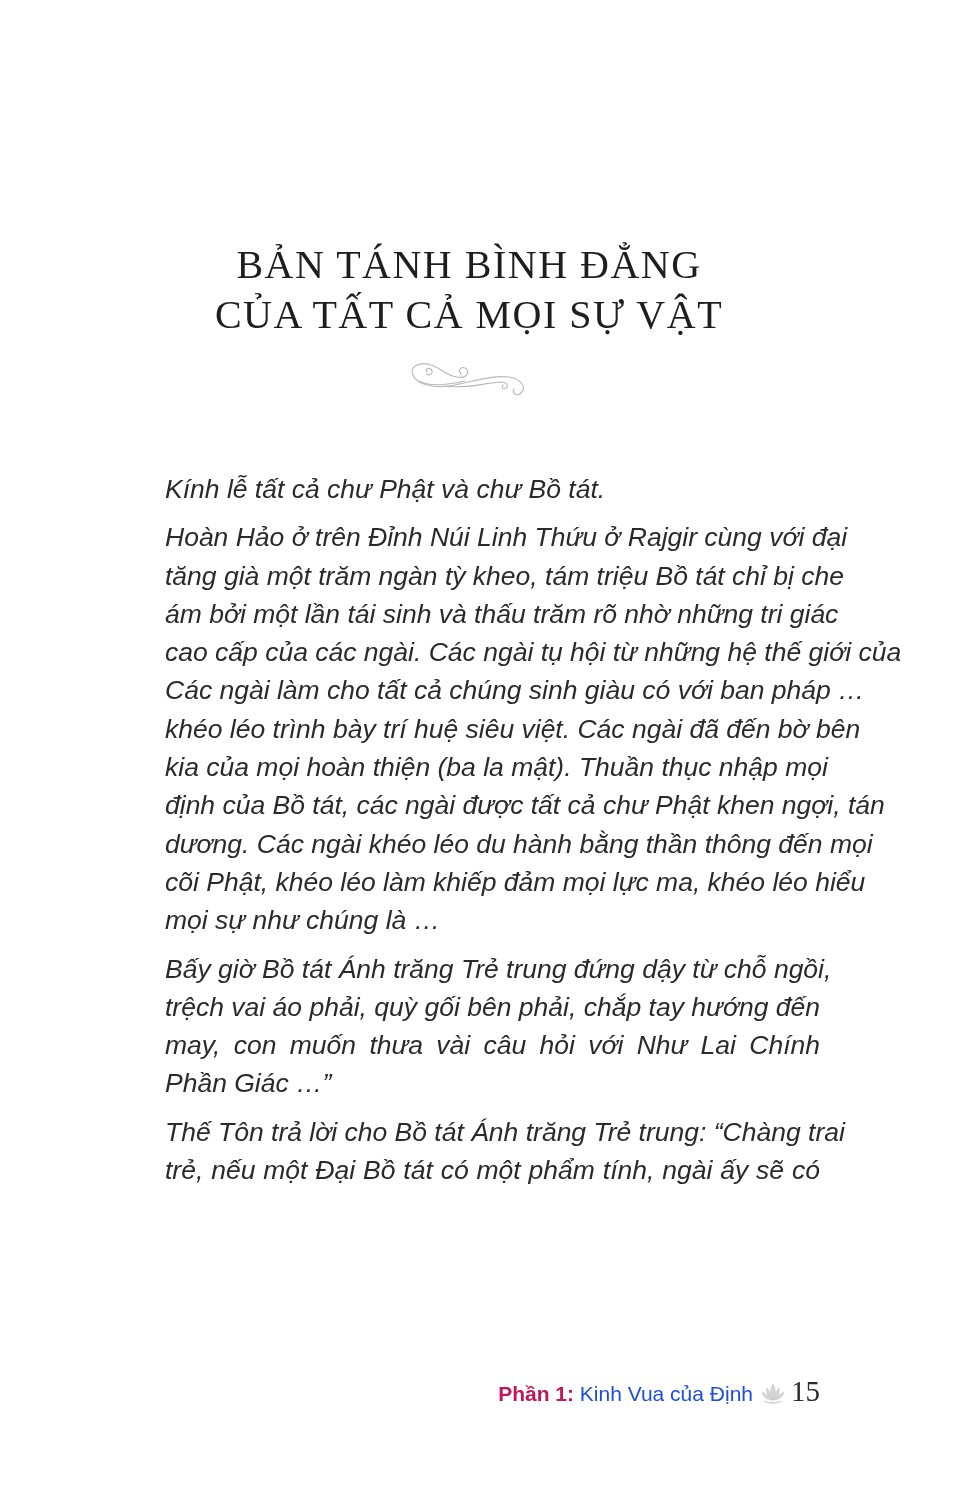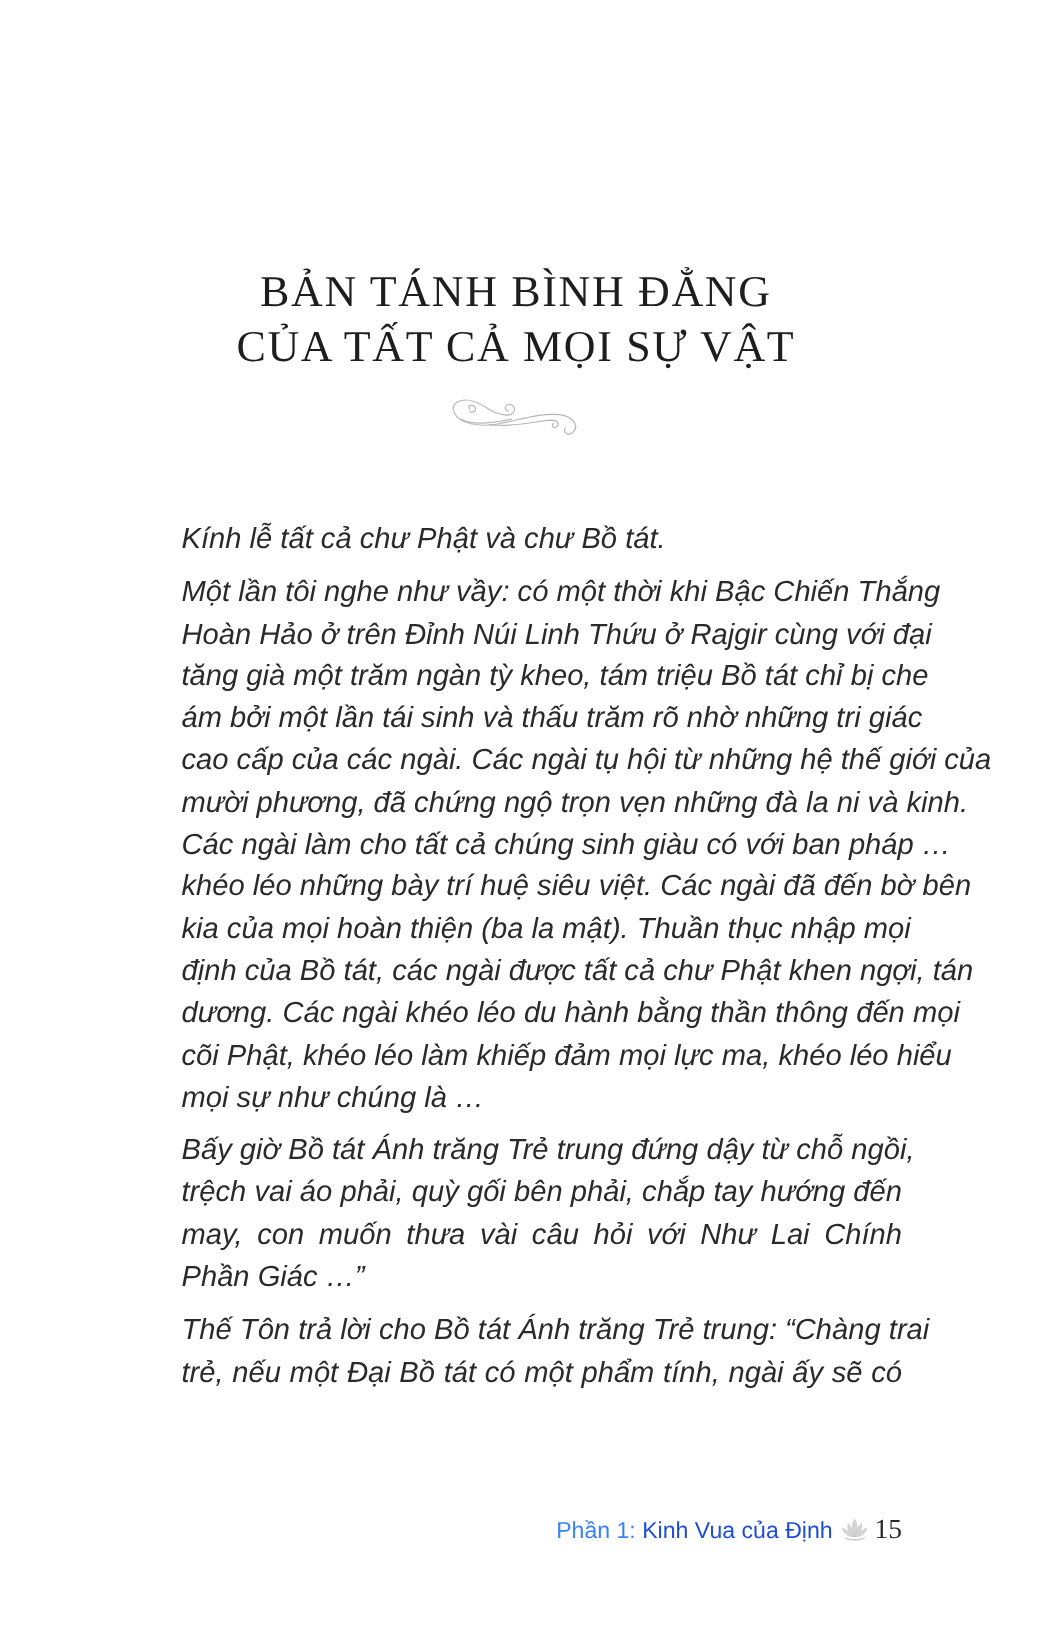--- a/index.html
+++ b/index.html
@@ -73,36 +73,36 @@
       top: 1376px;
       width: 820px;
       text-align: right;
       font-family: "Liberation Sans", "DejaVu Sans", sans-serif;
       font-size: 21px;
       line-height: 30px;
       color: #6b6b6b;
       white-space: nowrap;
     }
     .footer .part-label {
-      font-weight: normal;
-      color: #3b82f6;
+      font-weight: bold;
+      color: #be185d;
     }
     .footer .chapter-name {
       color: #1d4ed8;
     }
     .footer .lotus {
       display: inline-block;
       width: 28px;
       height: 26px;
       vertical-align: -6px;
       margin: 0 4px 0 6px;
     }
     .footer .page-number {
       font-family: "Liberation Serif", "DejaVu Serif", serif;
-      font-size: 25px;
+      font-size: 29px;
       color: #2a2a2a;
       margin-top: 43px;
     }
   </style>
 </head>
 <body>
 
 <div class="page">
 
   <h1 class="chapter-title">
@@ -116,28 +116,26 @@
     <path d="M22 17 C 19 13, 26 12, 27 16 C 28 19, 24 21, 22 19"></path>
     <path d="M40 31 C 60 34, 80 28, 96 27 C 102 27, 104 31, 101 33 C 98 35, 96 32, 98 30"></path>
     <path d="M14 26 C 24 32, 42 30, 60 26"></path>
   </svg>
 
   <div class="body-text">
     <p>
       <span class="line last">Kính lễ tất cả chư Phật và chư Bồ tát.</span>
     </p>
     <p>
-      <span class="line">Một lần tôi nghe như vầy: có một thời khi Bậc Chiến Thắng</span>
       <span class="line">Hoàn Hảo ở trên Đỉnh Núi Linh Thứu ở Rajgir cùng với đại</span>
       <span class="line">tăng già một trăm ngàn tỳ kheo, tám triệu Bồ tát chỉ bị che</span>
       <span class="line">ám bởi một lần tái sinh và thấu trăm rõ nhờ những tri giác</span>
       <span class="line">cao cấp của các ngài. Các ngài tụ hội từ những hệ thế giới của</span>
-      <span class="line">mười phương, đã chứng ngộ trọn vẹn những đà la ni và kinh.</span>
       <span class="line">Các ngài làm cho tất cả chúng sinh giàu có với ban pháp …</span>
-      <span class="line">khéo léo những bày trí huệ siêu việt. Các ngài đã đến bờ bên</span>
+      <span class="line">khéo léo trình bày trí huệ siêu việt. Các ngài đã đến bờ bên</span>
       <span class="line">kia của mọi hoàn thiện (ba la mật). Thuần thục nhập mọi</span>
       <span class="line">định của Bồ tát, các ngài được tất cả chư Phật khen ngợi, tán</span>
       <span class="line">dương. Các ngài khéo léo du hành bằng thần thông đến mọi</span>
       <span class="line">cõi Phật, khéo léo làm khiếp đảm mọi lực ma, khéo léo hiểu</span>
       <span class="line last">mọi sự như chúng là …</span>
     </p>
     <p>
       <span class="line">Bấy giờ Bồ tát Ánh trăng Trẻ trung đứng dậy từ chỗ ngồi,</span>
       <span class="line">trệch vai áo phải, quỳ gối bên phải, chắp tay hướng đến</span>
       <span class="line">may, con muốn thưa vài câu hỏi với Như Lai Chính</span>

